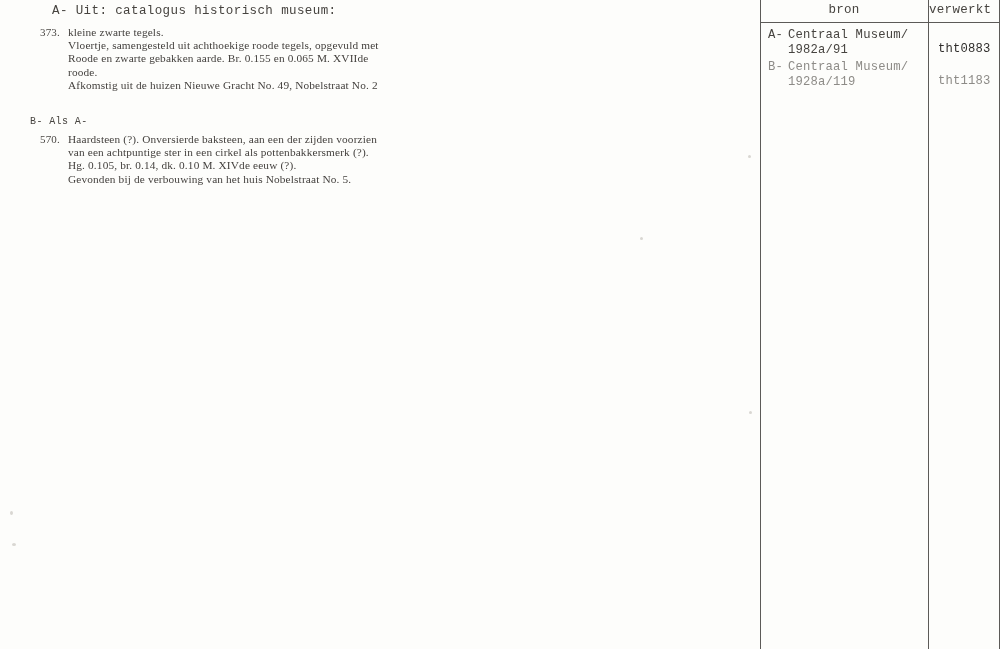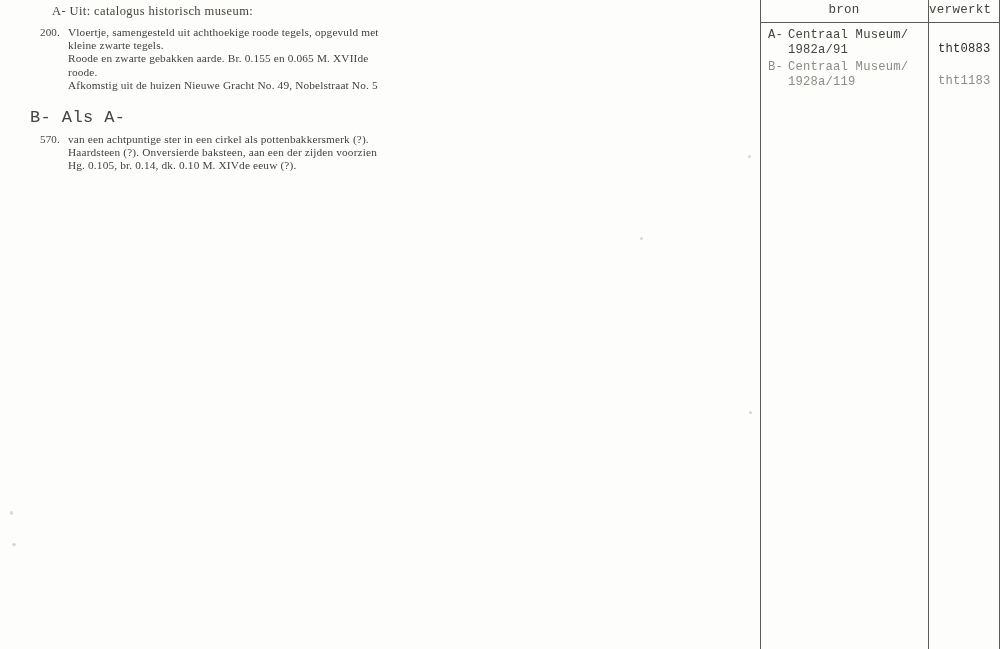--- a/index.html
+++ b/index.html
@@ -22,21 +22,21 @@
     left: 0; top: 0;
     width: 760px;
     height: 649px;
     background: #fdfdfb;
   }
 
   .heading-typed {
     position: absolute;
     left: 52px;
     top: 4px;
-    font-family: Liberation Serif, serif;
+    font-family: Liberation Mono, monospace;
     font-size: 12.5px;
     letter-spacing: 0.4px;
     color: #46433f;
     white-space: nowrap;
   }
 
   .entry {
     position: absolute;
     left: 34px;
     width: 400px;
@@ -61,23 +61,23 @@
   }
   .entry .body .ln { display: block; white-space: nowrap; }
   .entry .body .ln.just { white-space: normal; }
 
   #entry-487 { top: 26px; }
   #entry-671 { top: 133px; }
 
   .mid-typed {
     position: absolute;
     left: 30px;
-    top: 108px;
+    top: 116px;
     font-family: "Liberation Mono", monospace;
-    font-size: 17px;
+    font-size: 10px;
     letter-spacing: 0.4px;
     color: #46433f;
   }
 
   
   .speck {
     position: absolute;
     background: #d9d7d2;
     border-radius: 50%;
   }
@@ -153,38 +153,39 @@
   #reg-row-b .code { color: #8d8b87; }
 </style>
 </head>
 <body>
 
 <div class="doc-page">
 
   <div class="heading-typed">A- Uit: catalogus historisch museum:</div>
 
   <div class="entry" id="entry-487">
-    <div class="num">200.</div>
+    <div class="num">373.</div>
     <div class="body">
+      <span class="ln">kleine zwarte tegels.</span>
       <span class="ln just">Vloertje, samengesteld uit achthoekige roode tegels, opgevuld met</span>
-      <span class="ln">kleine zwarte tegels.</span>
       <span class="ln just">Roode en zwarte gebakken aarde. Br. 0.155 en 0.065 M. XVIIde</span>
       <span class="ln">roode.</span>
-      <span class="ln just">Afkomstig uit de huizen Nieuwe Gracht No. 49, Nobelstraat No. 5</span>
+      <span class="ln just">Afkomstig uit de huizen Nieuwe Gracht No. 49, Nobelstraat No. 2</span>
     </div>
   </div>
 
   <div class="mid-typed">B- Als A-</div>
 
   <div class="entry" id="entry-671">
     <div class="num">570.</div>
     <div class="body">
+      <span class="ln just">Haardsteen (?). Onversierde baksteen, aan een der zijden voorzien</span>
       <span class="ln just">van een achtpuntige ster in een cirkel als pottenbakkersmerk (?).</span>
-      <span class="ln just">Haardsteen (?). Onversierde baksteen, aan een der zijden voorzien</span>
       <span class="ln">Hg. 0.105, br. 0.14, dk. 0.10 M. XIVde eeuw (?).</span>
+      <span class="ln">Gevonden bij de verbouwing van het huis Nobelstraat No. 5.</span>
     </div>
   </div>
 
   <div class="speck" style="left:10px; top:511px; width:3px; height:4px;"></div>
   <div class="speck" style="left:12px; top:543px; width:4px; height:3px;"></div>
   <div class="speck" style="left:640px; top:237px; width:3px; height:3px;"></div>
   <div class="speck" style="left:748px; top:155px; width:3px; height:3px;"></div>
   <div class="speck" style="left:749px; top:411px; width:3px; height:3px;"></div>
 </div>
 

